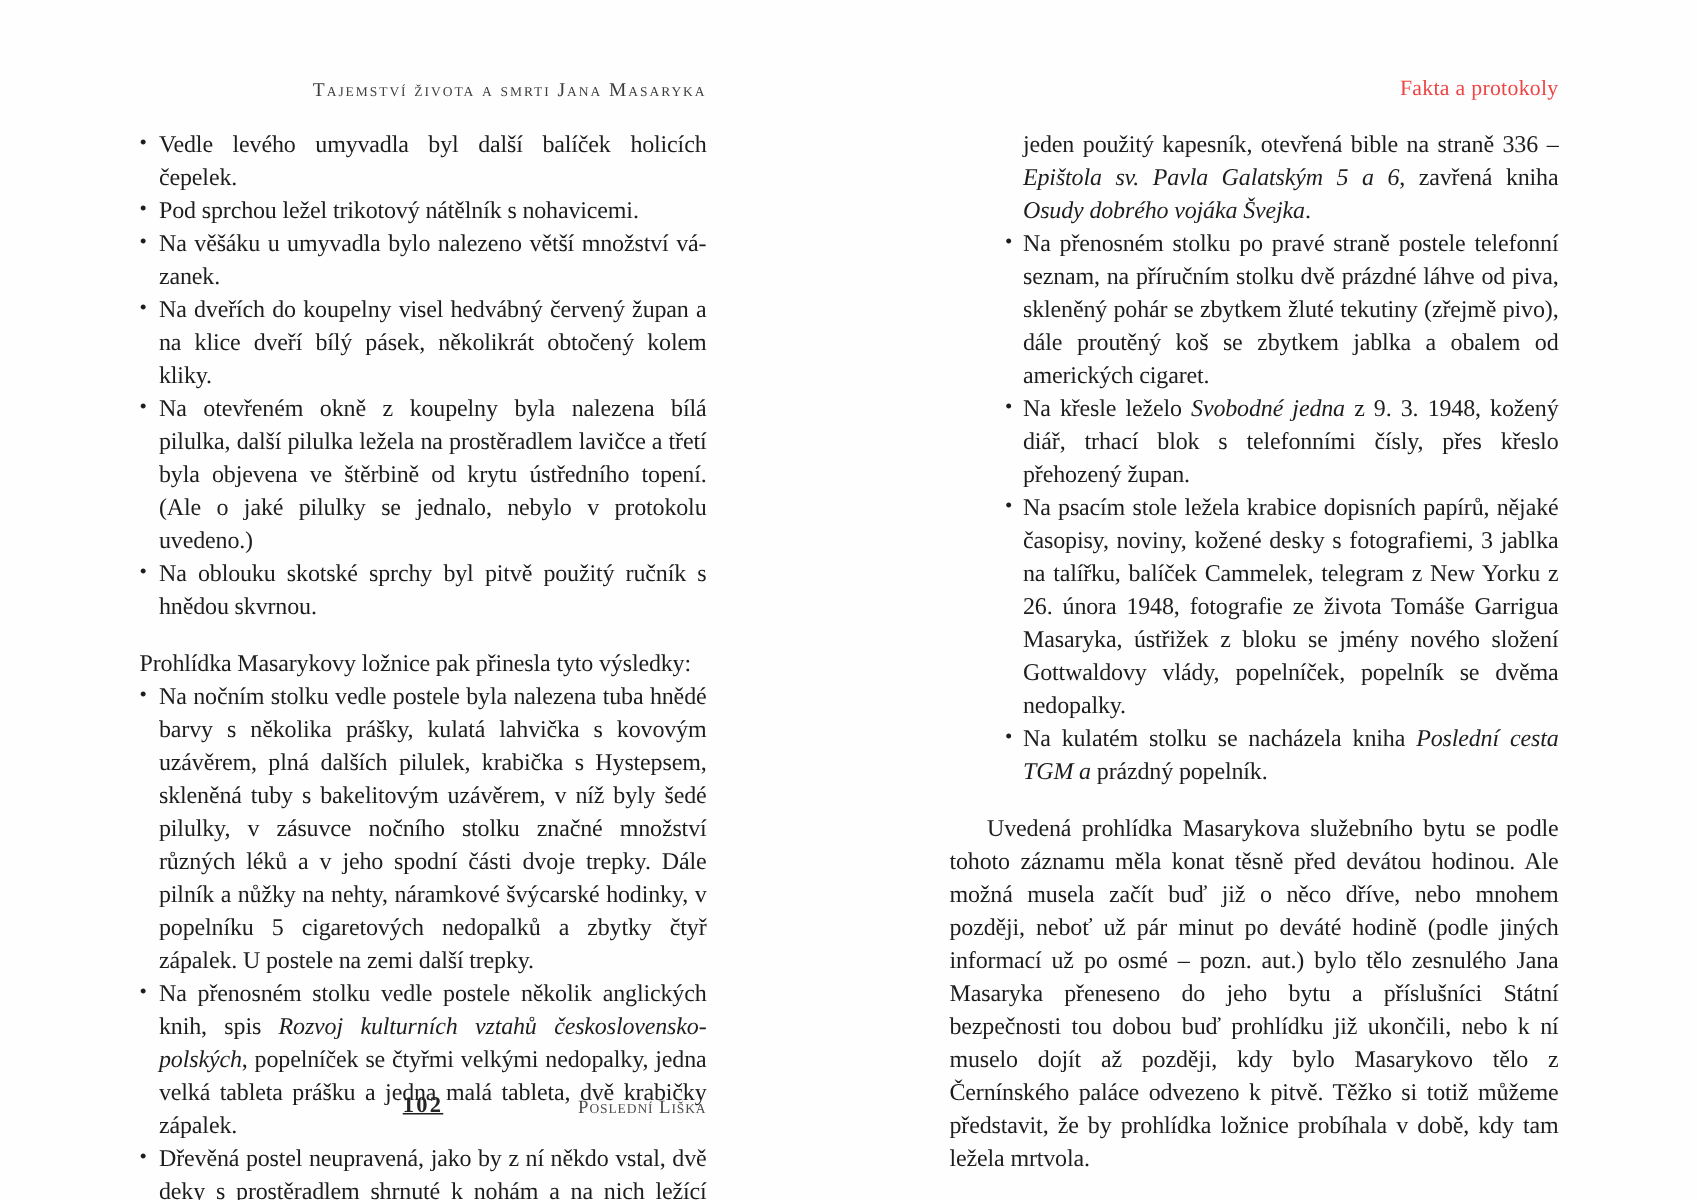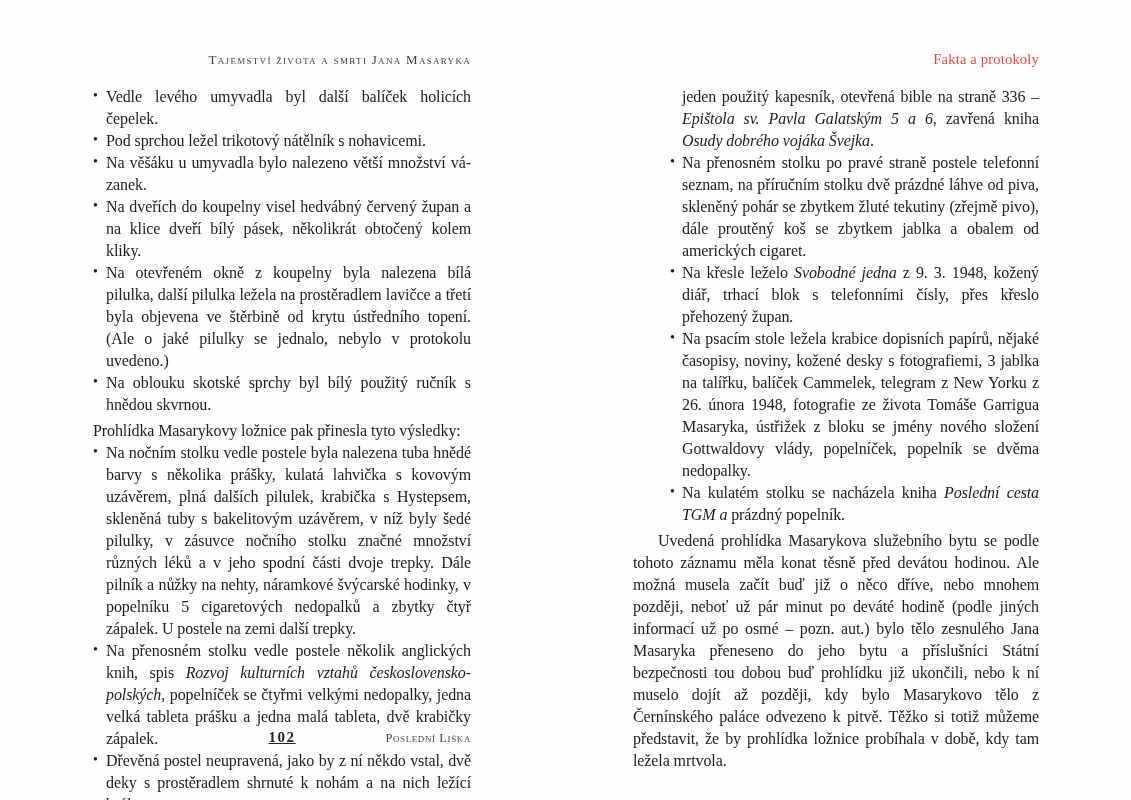--- a/index.html
+++ b/index.html
@@ -41,21 +41,21 @@
     position: absolute;
     top: 86px;
     left: 0; right: 0;
     font-size: 16px;
     line-height: 22px;
     text-align: justify;
     letter-spacing: -0.1px;
     hyphens: manual;
   }
   .page-body p { margin: 0; }
-  .para.gap { margin-top: 4px; }
+  .para.gap { margin-top: 16px; }
   .para.indent { text-indent: 25px; }
 
   .blist { list-style: none; margin: 0; padding: 0; }
   .bitem { position: relative; padding-left: 13px; }
   .bmark {
     position: absolute;
     left: 0; top: -1px;
     font-size: 14px;
     color: #1d1d1d;
   }
@@ -98,21 +98,21 @@
 
   <section class="page page-left">
     <div class="running-head">Tajemství života a smrti Jana Masaryka</div>
     <div class="page-body">
         <ul class="blist">
           <li class="bitem"><span class="bmark">•</span><span class="btext">Vedle levého umyvadla byl další balíček holicích čepelek.</span></li>
           <li class="bitem"><span class="bmark">•</span><span class="btext">Pod sprchou ležel trikotový nátělník s nohavicemi.</span></li>
           <li class="bitem"><span class="bmark">•</span><span class="btext">Na věšáku u umyvadla bylo nalezeno větší množství vá­zanek.</span></li>
           <li class="bitem"><span class="bmark">•</span><span class="btext">Na dveřích do koupelny visel hedvábný červený župan a na klice dveří bílý pásek, několikrát obtočený kolem kliky.</span></li>
           <li class="bitem"><span class="bmark">•</span><span class="btext">Na otevřeném okně z koupelny byla nalezena bílá pilulka, další pilulka ležela na prostěradlem lavičce a třetí byla ob­jevena ve štěrbině od krytu ústředního topení. (Ale o jaké pilulky se jednalo, nebylo v protokolu uvedeno.)</span></li>
-          <li class="bitem"><span class="bmark">•</span><span class="btext">Na oblouku skotské sprchy byl bílý použitý ručník s hnědou skvrnou.</span></li>
+          <li class="bitem"><span class="bmark">•</span><span class="btext">Na oblouku skotské sprchy byl pitvě použitý ručník s hnědou skvrnou.</span></li>
         </ul>
         <p class="para gap">Prohlídka Masarykovy ložnice pak přinesla tyto výsledky:</p>
         <ul class="blist">
           <li class="bitem"><span class="bmark">•</span><span class="btext">Na nočním stolku vedle postele byla nalezena tuba hnědé barvy s několika prášky, kulatá lahvička s kovovým uzávě­rem, plná dalších pilulek, krabička s Hystepsem, skleněná tuby s bakelitovým uzávěrem, v níž byly šedé pilulky, v zá­suvce nočního stolku značné množství různých léků a v jeho spodní části dvoje trepky. Dále pilník a nůžky na nehty, náramkové švýcarské hodinky, v popelníku 5 cigaretových nedopalků a zbytky čtyř zápalek. U postele na zemi další trepky.</span></li>
           <li class="bitem"><span class="bmark">•</span><span class="btext">Na přenosném stolku vedle postele několik anglických knih, spis <i>Rozvoj kulturních vztahů československo-polských</i>, popelní­ček se čtyřmi velkými nedopalky, jedna velká tableta prášku a jedna malá tableta, dvě krabičky zápalek.</span></li>
           <li class="bitem"><span class="bmark">•</span><span class="btext">Dřevěná postel neupravená, jako by z ní někdo vstal, dvě deky s prostěradlem shrnuté k nohám a na nich ležící brýle,</span></li>
         </ul>
       </div>
     <div class="page-footer">
       <span class="pagenum">102</span>

